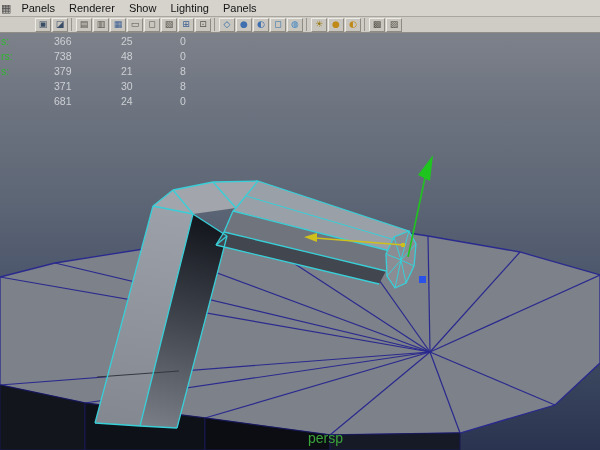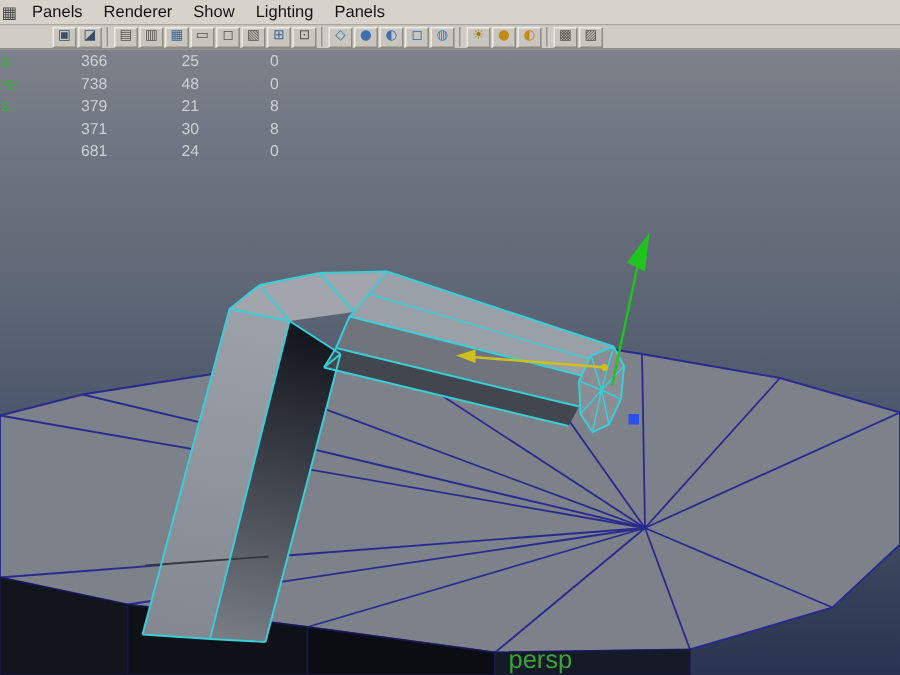--- a/index.html
+++ b/index.html
@@ -26,22 +26,22 @@
                        #4a546a 62%,#39445d 82%,#2a3450 100%);}
   .scene{position:absolute;left:0;top:0;}
   
   .hud{position:absolute;left:0;top:2px;z-index:3;font-size:10.5px;color:#cdd0d4;}
   .hud-row{position:relative;height:15px;}
   .hud-row span{position:absolute;white-space:pre;}
   .hud-label{left:1px;color:#2eb82e;}
   .hud-v1{left:54px;}
   .hud-v2{left:121px;text-align:center;}
   .hud-v3{left:180px;}
-  .cam-label{position:absolute;left:339px;top:397px;z-index:3;
-             font-size:17px;color:#3aa33a;}
+  .cam-label{position:absolute;left:308px;top:397px;z-index:3;
+             font-size:14px;color:#3aa33a;}
 </style>
 </head>
 <body>
 
 <div class="app">
 
   <div class="menubar">
     <span class="mb-icon">▦</span>
     <span class="menu-item">Panels</span>
     <span class="menu-item">Renderer</span>

